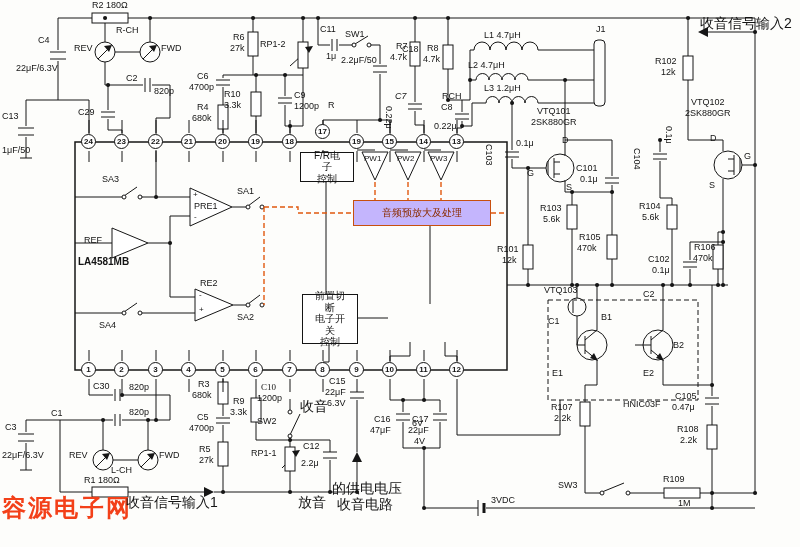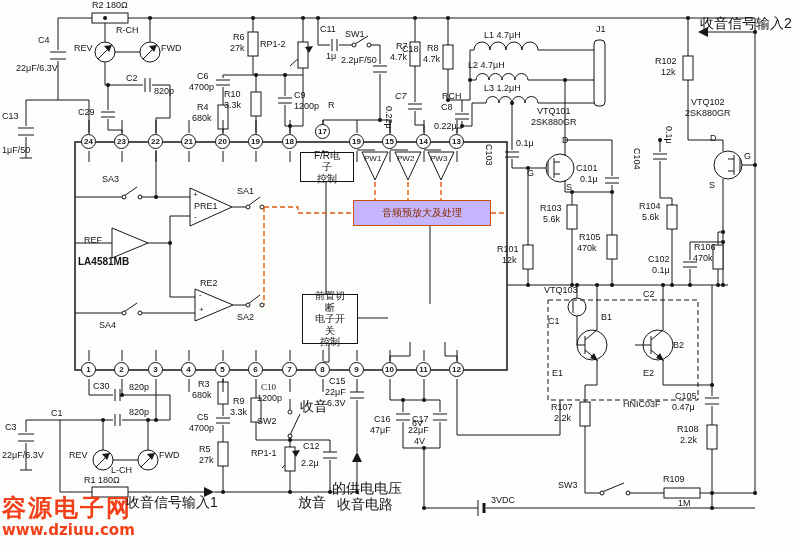--- a/index.html
+++ b/index.html
@@ -182,21 +182,20 @@
       <line x1="424" x2="424" y1="350" y2="361" stroke="#161616"></line>
       <line x1="457" x2="457" y1="120" y2="133" stroke="#161616"></line>
       <line x1="457" x2="457" y1="151" y2="162" stroke="#161616"></line>
       <line x1="457" x2="457" y1="379" y2="392" stroke="#161616"></line>
       <line x1="457" x2="457" y1="350" y2="361" stroke="#161616"></line>
     </svg>
 
   <div class="lbl b" style="left:78px;top:257px">LA4581MB</div>
 
   <div class="wm-brand">容源电子网</div>
-  <div class="wm-url">www.dziuu.com</div>
 <div class="lbl" style="left: 92px; top: 1px;">R2 180Ω</div>
     <div class="lbl" style="left: 38px; top: 36px;">C4</div>
     <div class="lbl" style="left: 16px; top: 64px;">22μF/6.3V</div>
     <div class="lbl" style="left: 74px; top: 44px;">REV</div>
     <div class="lbl" style="left: 116px; top: 26px;">R-CH</div>
     <div class="lbl" style="left: 161px; top: 44px;">FWD</div>
     <div class="lbl" style="left: 126px; top: 74px;">C2</div>
     <div class="lbl" style="left: 154px; top: 87px;">820p</div>
     <div class="lbl" style="left: 78px; top: 108px;">C29</div>
     <div class="lbl" style="left: 2px; top: 112px;">C13</div>

